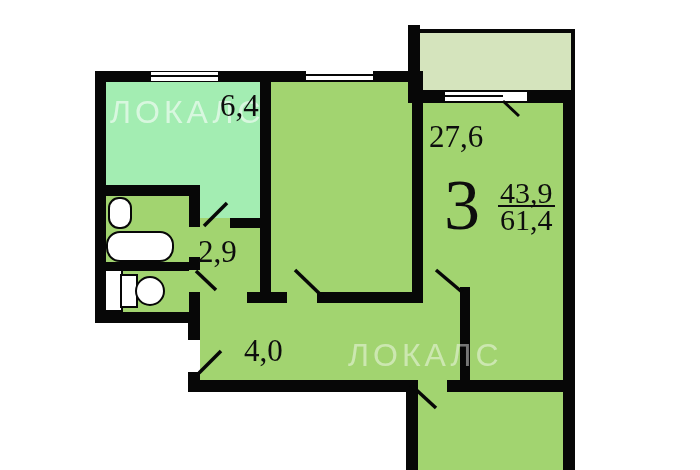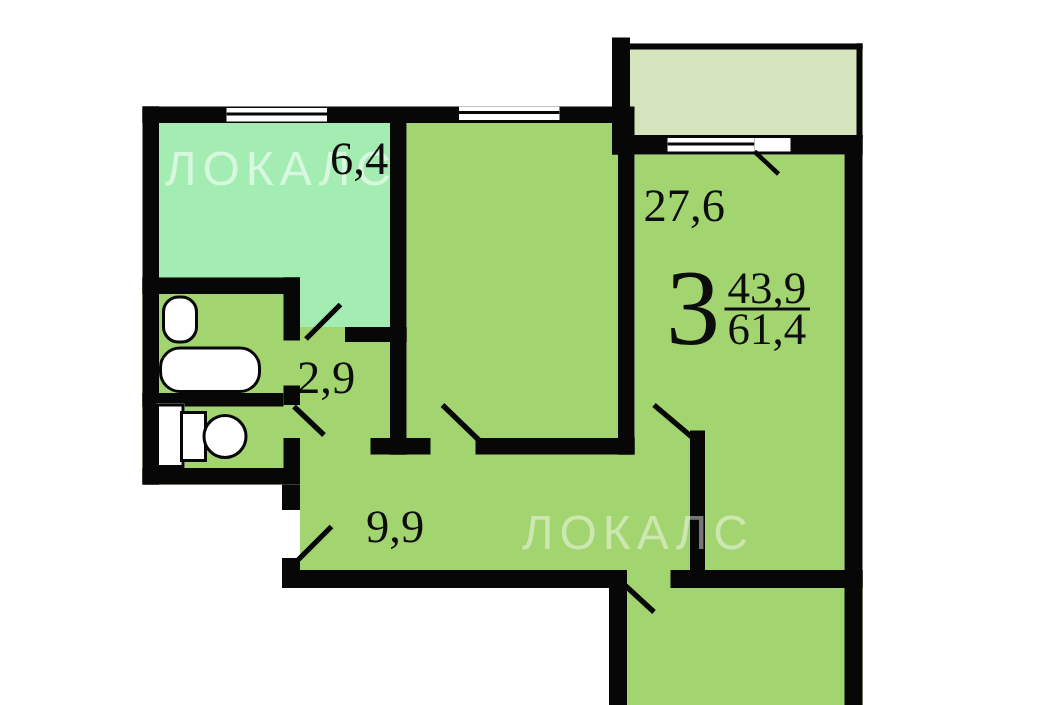--- a/index.html
+++ b/index.html
@@ -12,21 +12,21 @@
   .win .pane{position:absolute;left:0;right:0;top:3px;height:2px;background:#070707;}
   .whiterect{position:absolute;background:#ffffff;}
   .fixture{position:absolute;background:#ffffff;border:2.5px solid #070707;box-sizing:border-box;}
   .lbl{position:absolute;font-size:31px;line-height:31px;color:#0d0d0d;white-space:nowrap;}
   .wm{position:absolute;font-family:"Liberation Sans",sans-serif;font-weight:normal;
       font-size:32px;line-height:31px;letter-spacing:4px;white-space:nowrap;}
   .wm1{color:rgba(255,255,255,0.58);}
   .wm2{color:rgba(255,255,255,0.45);}
   #apt{position:absolute;left:444px;top:181px;display:flex;align-items:flex-start;color:#0d0d0d;}
   #apt .rooms{font-size:72px;line-height:49px;}
-  #apt .frac{margin-left:3px;text-align:center;}
+  #apt .frac{margin-left:18px;text-align:center;}
   #apt .frac .top{font-size:30px;line-height:23px;padding:0 2px 1px 2px;border-bottom:2.5px solid #0d0d0d;}
   #apt .frac .bot{font-size:30px;line-height:23px;padding-top:1px;}
   svg{position:absolute;left:0;top:0;}
 </style>
 </head>
 <body>
 
 <div id="stage">
 
   <div class="fill" style="left:106px;top:82px;width:165px;height:136px;background:#a3edb2;"></div>
@@ -89,21 +89,21 @@
     <line x1="199" y1="373" x2="221" y2="351" stroke="#070707" stroke-width="3.5"></line>
     <line x1="411" y1="385" x2="436" y2="408" stroke="#070707" stroke-width="3.5"></line>
   </svg>
 
   <div class="wm wm1" style="left:110px;top:97px;">ЛОКАЛС</div>
   <div class="wm wm2" style="left:348px;top:340px;">ЛОКАЛС</div>
 
   <div class="lbl" style="left:220px;top:90px;">6,4</div>
   <div class="lbl" style="left:429px;top:121px;">27,6</div>
   <div class="lbl" style="left:198px;top:236px;">2,9</div>
-  <div class="lbl" style="left:244px;top:335px;">9,9</div>
+  <div class="lbl" style="left:244px;top:335px;">4,0</div>
 
   <div id="apt">
     <div class="rooms">3</div>
     <div class="frac">
       <div class="top">43,9</div>
       <div class="bot">61,4</div>
     </div>
   </div>
 
 </div>

